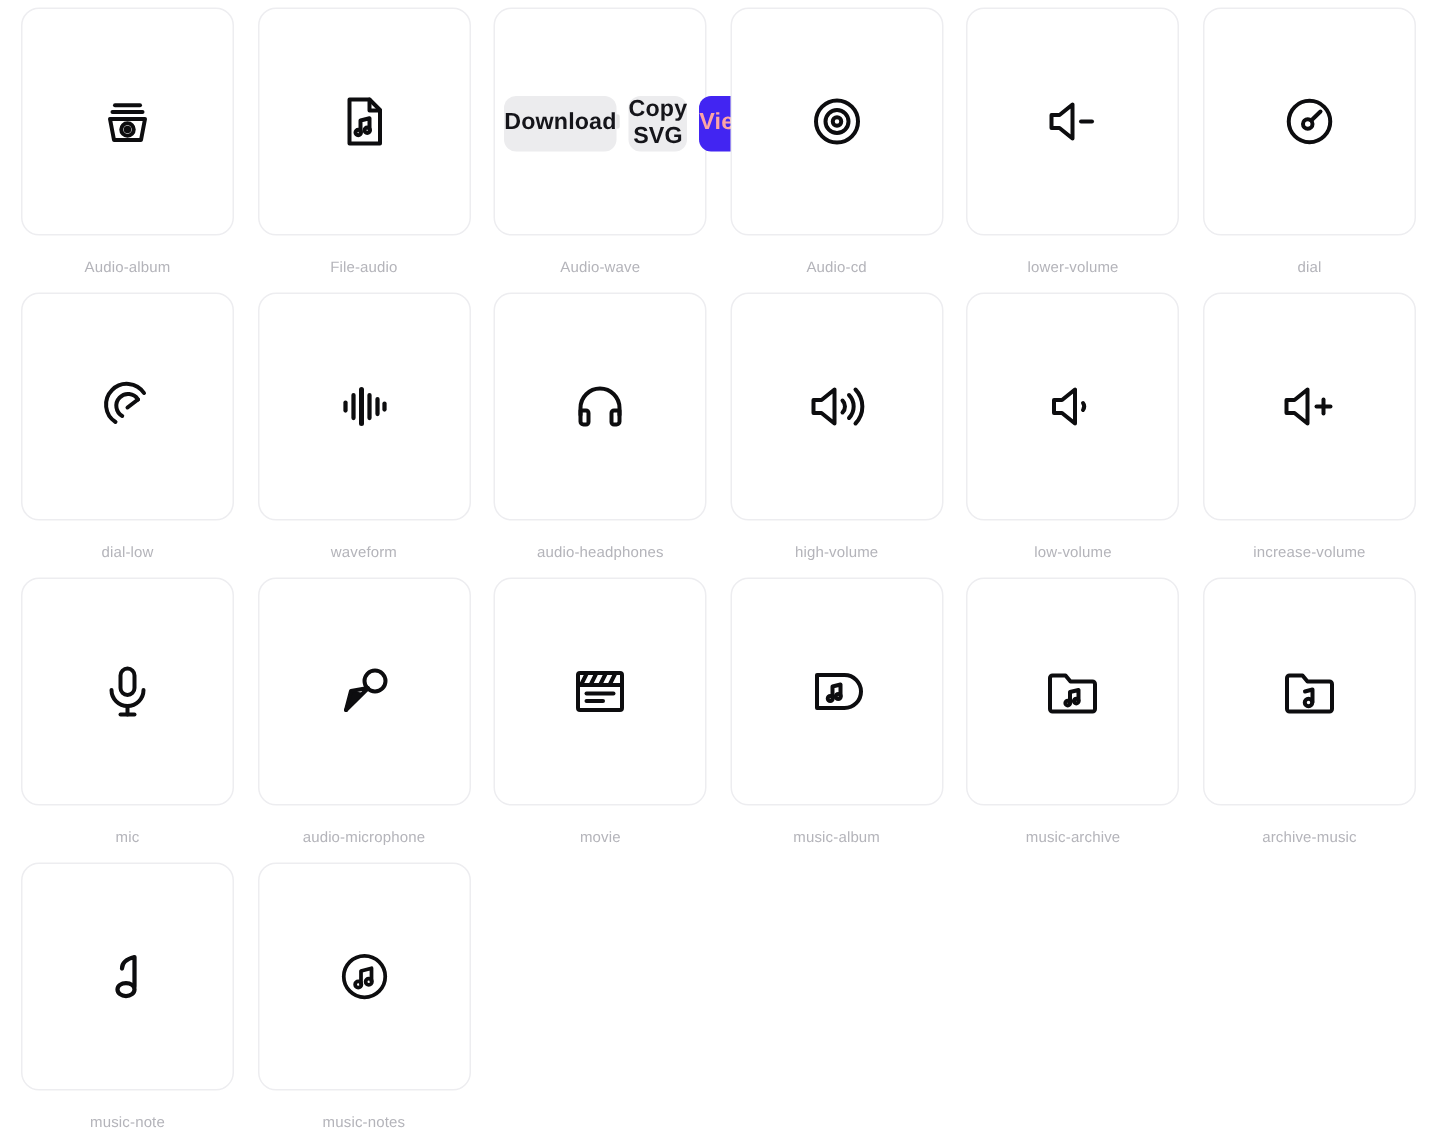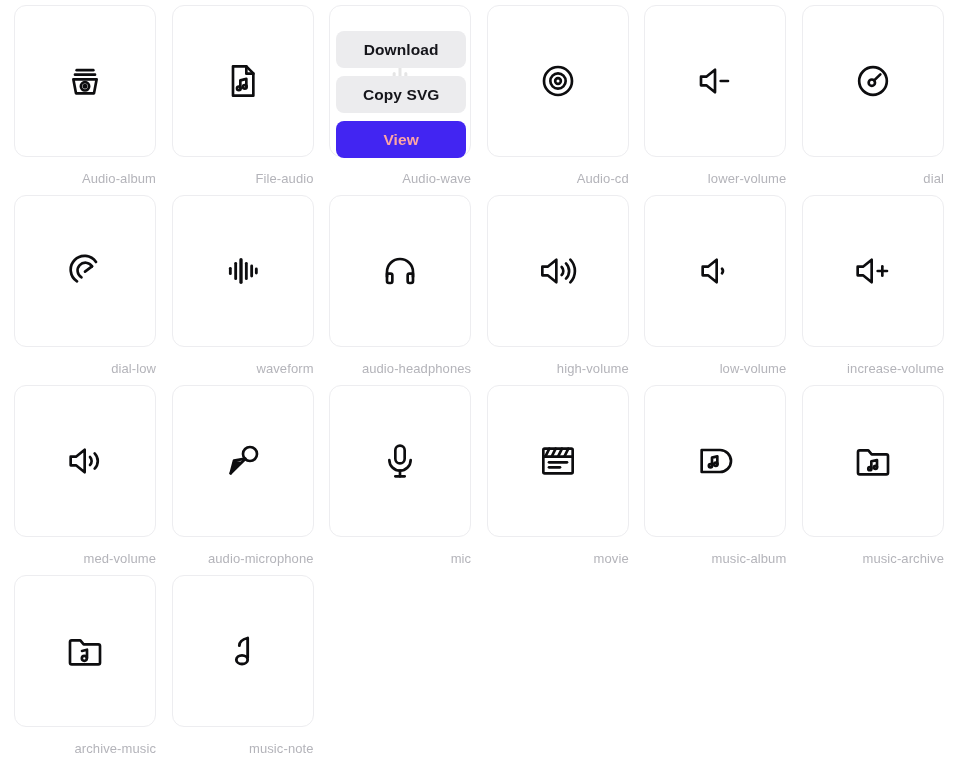--- a/index.html
+++ b/index.html
@@ -46,41 +46,41 @@
     height: 40px;
     color: #0d0d0f;
     display: flex;
     align-items: center;
     justify-content: center;
   }
   .card .glyph svg { display: block; }
   .label {
     margin-top: 13px;
     width: 142px;
-    text-align: right;
-    font-size: 13px;
+    text-align: center;
+    font-size: 10px;
     line-height: 18px;
     color: #b4b4ba;
     letter-spacing: 0.1px;
     white-space: nowrap;
     overflow: hidden;
     text-overflow: ellipsis;
   }
 
   
   .card.hovered .glyph { opacity: 0.10; }
   .overlay {
     position: absolute;
     left: 0; top: 0;
     width: 142px;
     height: 152px;
     display: flex;
-    flex-direction: column;
-    align-items: center;
-    justify-content: flex-end;
+    flex-direction: row;
+    align-items: center;
+    justify-content: space-between;
     gap: 8px;
     padding: 0 6px;
   }
   .ov-btn {
     width: 130px;
     height: 37px;
     border: none;
     border-radius: 8px;
     font-family: "Liberation Sans", "DejaVu Sans", sans-serif;
     font-size: 15.5px;
@@ -254,53 +254,41 @@
               <path d="M14.8 12h5.6"></path>
             </svg>
           </span>
         </div>
         <div class="label">increase-volume</div>
       </div>
       <div class="cell">
         <div class="card">
           <span class="glyph">
             <svg viewBox="0 0 24 24" width="40" height="40" fill="none" stroke="currentColor" stroke-width="1.6" stroke-linecap="round" stroke-linejoin="round">
-              <path d="M3.4 9.4h3.2L11.8 5.2v13.6L6.6 14.6H3.4z"></path>
-              <path d="M15 9.6a3.4 3.4 0 0 1 0 4.8"></path>
-              <path d="M17.8 7.4a6.6 6.6 0 0 1 0 9.2"></path>
-            </svg>
-          </span>
-        </div>
-        <div class="label">med-volume</div>
+              <rect x="9.2" y="2.8" width="5.6" height="10.6" rx="2.8"></rect>
+              <path d="M5.6 11.4a6.4 6.4 0 0 0 12.8 0"></path>
+              <path d="M12 17.8v3.4"></path>
+              <path d="M9.2 21.2h5.6"></path>
+            </svg>
+          </span>
+        </div>
+        <div class="label">mic</div>
       </div>
       <div class="cell">
         <div class="card">
           <span class="glyph">
             <svg viewBox="0 0 24 24" width="40" height="40" fill="none" stroke="currentColor" stroke-width="1.6" stroke-linecap="round" stroke-linejoin="round">
               <circle cx="16.2" cy="7.8" r="4.2"></circle>
               <path d="M13.3 10.8 4.6 19.4"></path>
               <path d="M12.2 12.6 4.6 19.4l2.2-7.6z" fill="currentColor" stroke="none"></path>
               <path d="M13.4 10.6 6.6 11.8 4.6 19.4"></path>
             </svg>
           </span>
         </div>
         <div class="label">audio-microphone</div>
-      </div>
-      <div class="cell">
-        <div class="card">
-          <span class="glyph">
-            <svg viewBox="0 0 24 24" width="40" height="40" fill="none" stroke="currentColor" stroke-width="1.6" stroke-linecap="round" stroke-linejoin="round">
-              <rect x="9.2" y="2.8" width="5.6" height="10.6" rx="2.8"></rect>
-              <path d="M5.6 11.4a6.4 6.4 0 0 0 12.8 0"></path>
-              <path d="M12 17.8v3.4"></path>
-              <path d="M9.2 21.2h5.6"></path>
-            </svg>
-          </span>
-        </div>
-        <div class="label">mic</div>
       </div>
       <div class="cell">
         <div class="card">
           <span class="glyph">
             <svg viewBox="0 0 24 24" width="40" height="40" fill="none" stroke="currentColor" stroke-width="1.6" stroke-linecap="round" stroke-linejoin="round">
               <rect x="3.2" y="4.6" width="17.6" height="14.8" rx="0.8"></rect>
               <path d="M3.2 9.4h17.6"></path>
               <path d="M6.8 4.6 4.4 9.4M10.6 4.6 8.2 9.4M14.4 4.6 12 9.4M18.2 4.6l-2.4 4.8"></path>
               <path d="M6.6 12.8h10.8"></path>
               <path d="M6.6 15.8h6.6"></path>
@@ -351,14 +339,27 @@
         <div class="card">
           <span class="glyph">
             <svg viewBox="0 0 24 24" width="40" height="40" fill="none" stroke="currentColor" stroke-width="1.7" stroke-linecap="round" stroke-linejoin="round">
               <path d="M14.8 16V4.2c-3.2.8-5 2.4-5 4.6"></path>
               <ellipse cx="11.4" cy="17.2" rx="3.4" ry="2.6"></ellipse>
             </svg>
           </span>
         </div>
         <div class="label">music-note</div>
       </div>
+      <div class="cell">
+        <div class="card">
+          <span class="glyph">
+            <svg viewBox="0 0 24 24" width="40" height="40" fill="none" stroke="currentColor" stroke-width="1.5" stroke-linecap="round" stroke-linejoin="round">
+              <circle cx="12" cy="12" r="8.3"></circle>
+              <path d="M10.6 15v-5.2l4.2-1.1V14"></path>
+              <circle cx="9.5" cy="15.2" r="1.25"></circle>
+              <circle cx="13.7" cy="14.1" r="1.25"></circle>
+            </svg>
+          </span>
+        </div>
+        <div class="label">music-notes</div>
+      </div>
     </div>
 </div>
 
 </body></html>

